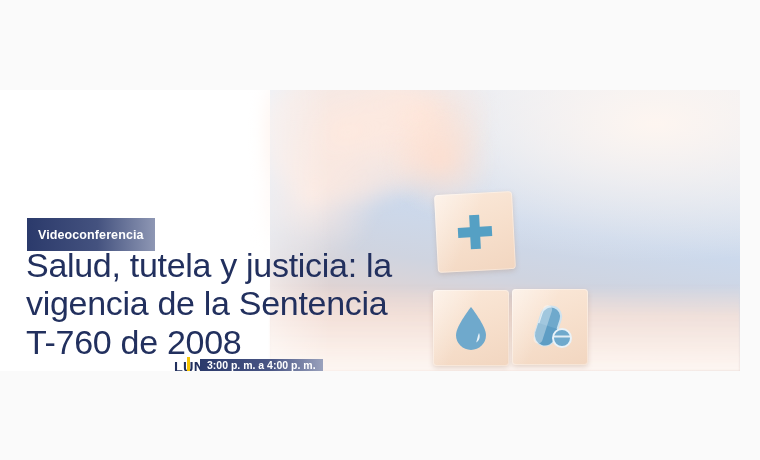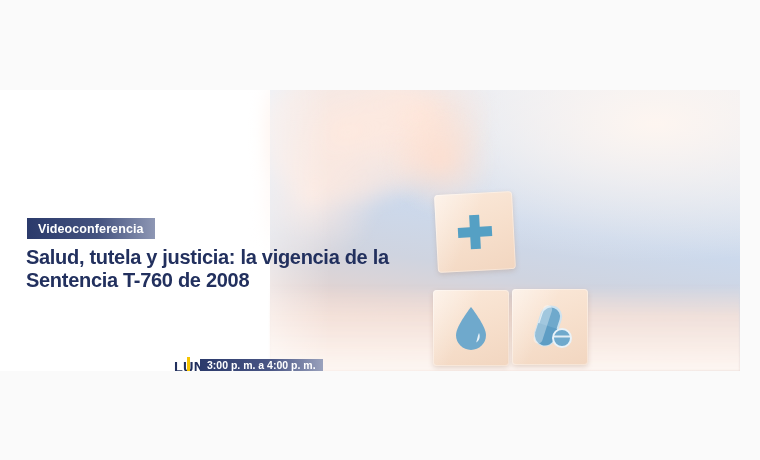--- a/index.html
+++ b/index.html
@@ -60,28 +60,28 @@
   .block .gl{position:absolute;inset:0;border-radius:4px;
     background:linear-gradient(115deg,rgba(255,255,255,.45) 0%,rgba(255,255,255,0) 45%);}
   .blk-cross{left:436px;top:103px;width:78px;height:78px;transform:rotate(-3deg);z-index:4;}
   .blk-drop  {left:433px;top:200px;width:76px;height:76px;z-index:3;}
   .blk-pill  {left:512px;top:199px;width:76px;height:76px;z-index:3;}
   .ico{position:relative;z-index:2;}
 
   
   .badge{
     position:absolute;left:27px;top:128px;height:17px;
-    display:flex;align-items:center;padding:2px 11px;
+    display:flex;align-items:center;padding:8px 11px;
     background:linear-gradient(90deg,#2b3a6b 0%,#44527f 55%,#8e97b4 100%);
   }
   .badge span{color:#fff;font-size:12.5px;font-weight:700;letter-spacing:.1px;}
 
   .title{
     position:absolute;left:26px;top:156px;width:390px;
-    color:#22305e;font-size:20px;font-weight:700;line-height:1.13;
+    color:#22305e;font-size:34px;font-weight:400;line-height:1.13;
     letter-spacing:-.3px;
   }
 
   .datewrap{position:absolute;left:26px;top:268px;width:300px;height:50px;}
   .datetxt{
     position:absolute;right:152px;top:0;width:0;white-space:nowrap;
     text-align:right;color:#22305e;font-size:14.5px;font-weight:700;
     line-height:1.28;letter-spacing:.2px;
   }
   .datetxt div{white-space:nowrap;}

